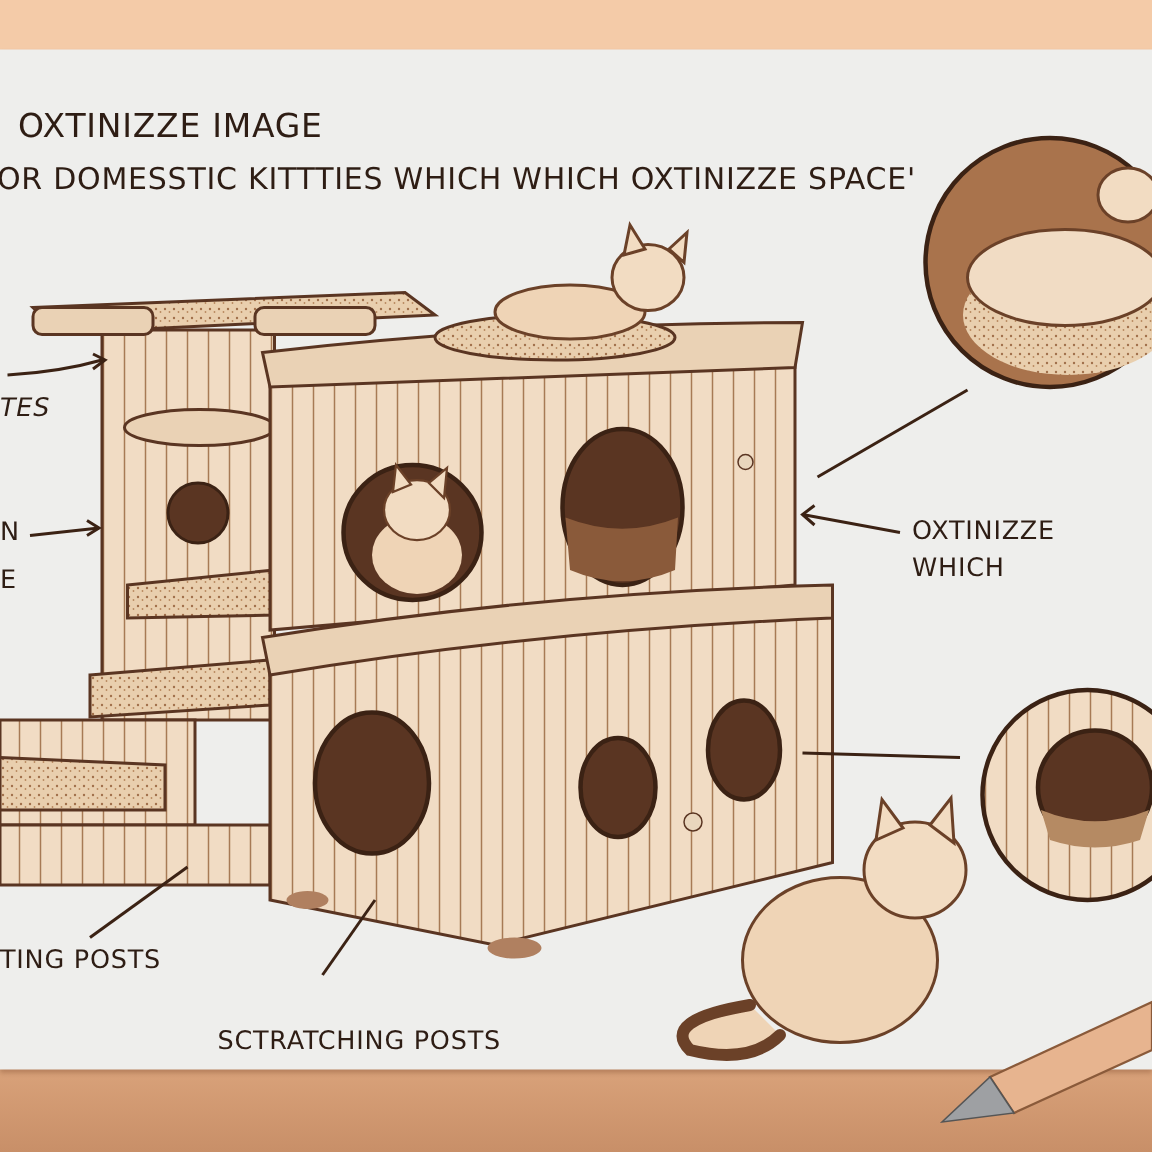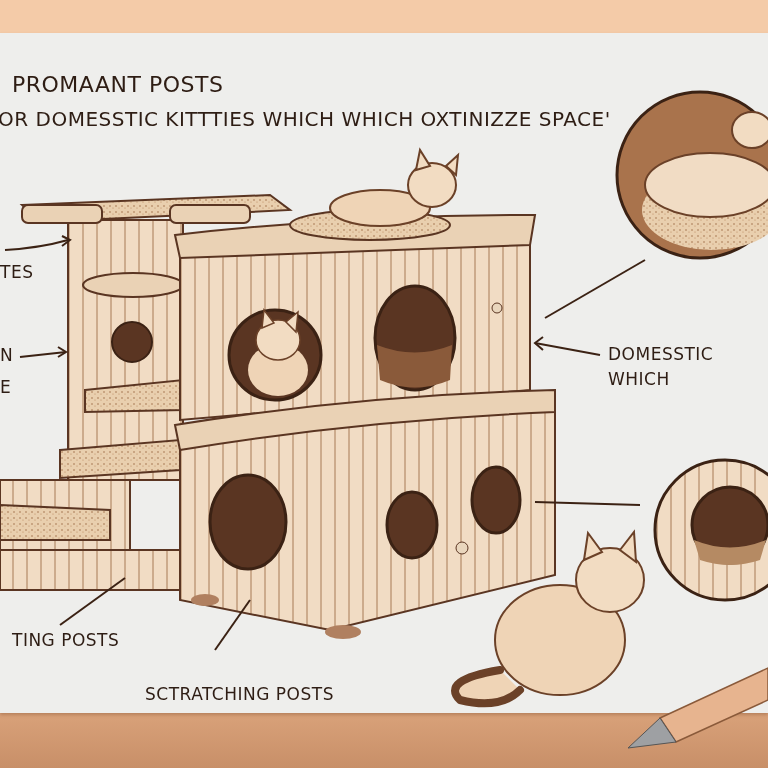--- a/index.html
+++ b/index.html
@@ -13,21 +13,21 @@
   .lbl-small { font-size: 17px; }
   svg { position: absolute; left: 0; top: 0; }
 </style>
 </head>
 <body>
 
 <div class="desk"></div>
 <div class="desk-bottom"></div>
 <div class="paper"></div>
 
-<div class="label title1">PROMAANT POSTS</div>
+<div class="label title1">OXTINIZZE IMAGE</div>
 <div class="label title2">OR DOMESSTIC KITTTIES WHICH WHICH OXTINIZZE SPACE'</div>
 
 <svg width="768" height="768" viewBox="0 0 768 768">
   <defs>
     <pattern id="planks" width="14" height="10" patternUnits="userSpaceOnUse">
       <rect width="14" height="10" fill="#f1dcc4"></rect>
       <line x1="13" y1="0" x2="13" y2="10" stroke="#a77a55" stroke-width="1"></line>
     </pattern>
     <pattern id="carpet" width="6" height="6" patternUnits="userSpaceOnUse">
       <rect width="6" height="6" fill="#e9cfae"></rect>
@@ -112,19 +112,19 @@
     <path d="M60 625 L125 578"></path>
     <path d="M215 650 L250 600"></path>
   </g>
 
   <g>
     <path d="M660 718 L768 668 L768 700 L676 742 Z" fill="#e7b48f" stroke="#8a5a3a" stroke-width="1.5"></path>
     <path d="M660 718 L676 742 L628 748 Z" fill="#9ea0a3" stroke="#555" stroke-width="1"></path>
   </g>
 </svg>
 
-<div class="label lbl-small" style="left:0px;top:262px;">TES</div>
+<div class="label lbl-small" style="left:0px;top:262px;font-style:italic;">TES</div>
 <div class="label lbl-small" style="left:0px;top:345px;">N</div>
 <div class="label lbl-small" style="left:0px;top:377px;">E</div>
-<div class="label lbl-small" style="left:608px;top:344px;">DOMESSTIC</div>
+<div class="label lbl-small" style="left:608px;top:344px;">OXTINIZZE</div>
 <div class="label lbl-small" style="left:608px;top:369px;">WHICH</div>
-<div class="label lbl-small" style="left:12px;top:630px;">TING POSTS</div>
+<div class="label lbl-small" style="left:0px;top:630px;">TING POSTS</div>
 <div class="label lbl-small" style="left:145px;top:684px;">SCTRATCHING POSTS</div>
 
 </body></html>

